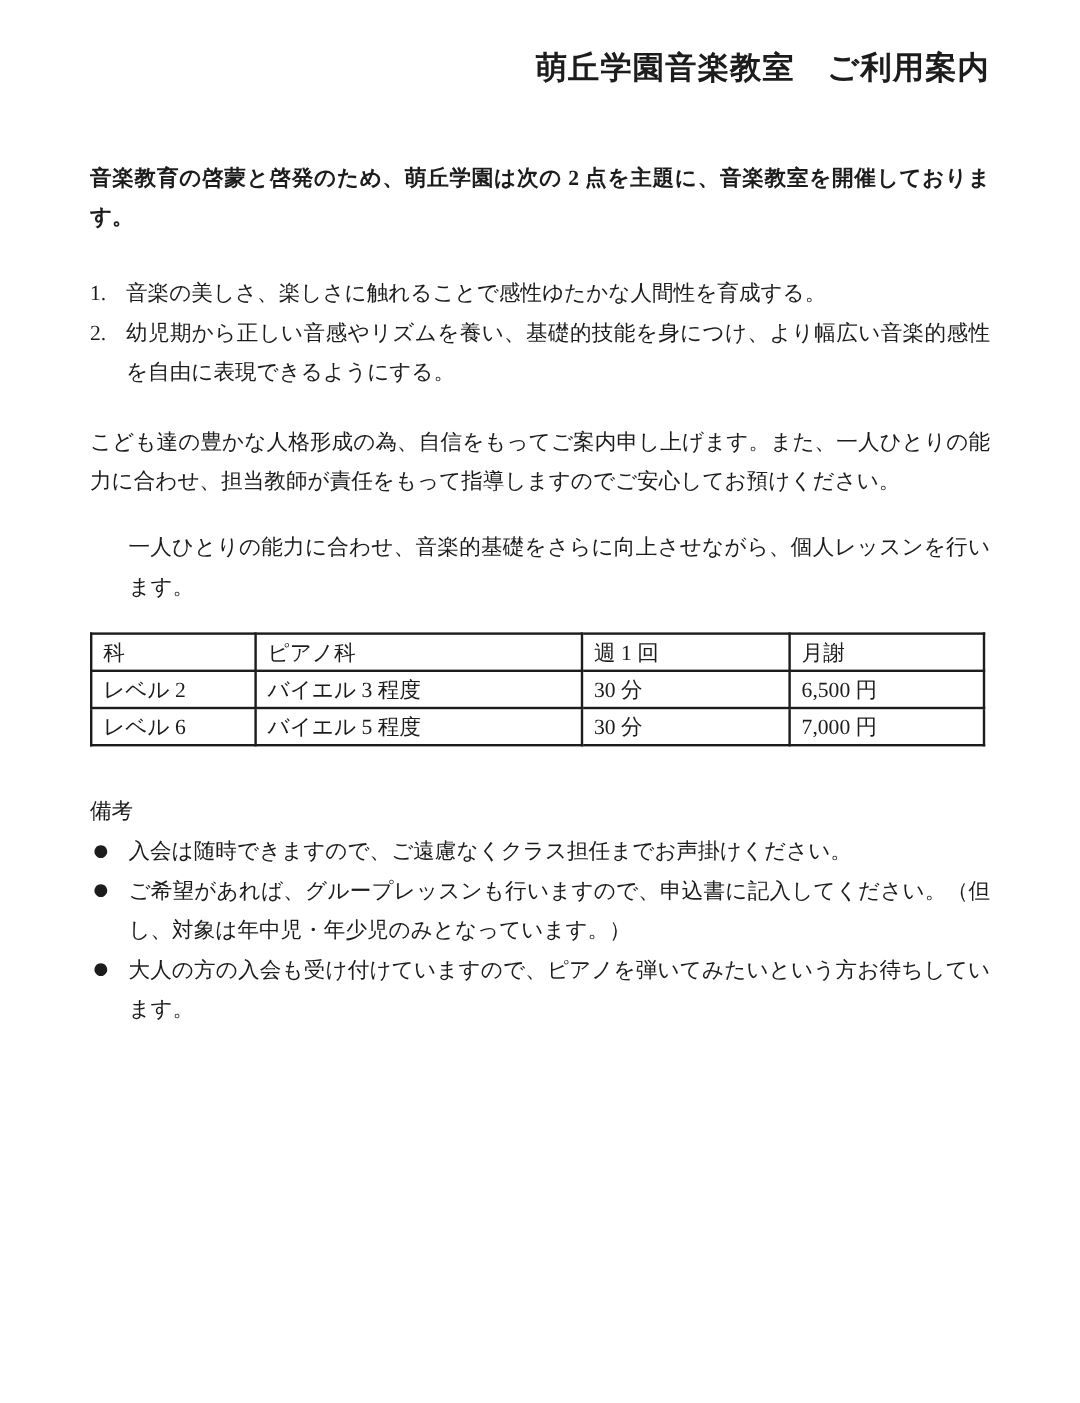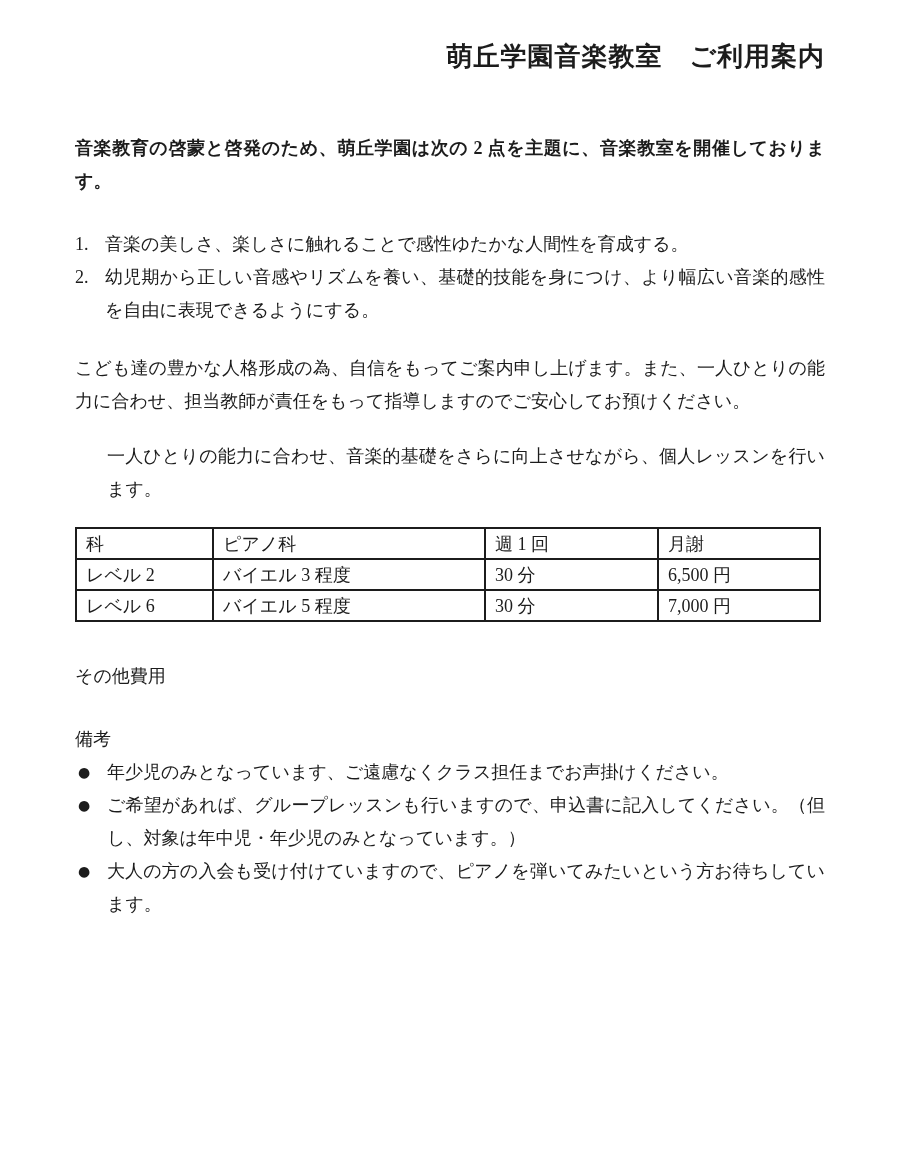--- a/index.html
+++ b/index.html
@@ -143,29 +143,28 @@
       <tr>
         <td>レベル 6</td>
         <td>バイエル 5 程度</td>
         <td>30 分</td>
         <td>7,000 円</td>
       </tr>
     </tbody>
   </table>
 
   <div class="other-fees">
-    <div class="section-heading">その他費用</div>
   </div>
 
   <div class="notes">
     <div class="section-heading">備考</div>
     <ul class="notes-list">
       <li class="note-item">
         <span class="bullet-glyph">●</span>
-        <span>年少児のみとなっています、ご遠慮なくクラス担任までお声掛けください。</span>
+        <span>入会は随時できますので、ご遠慮なくクラス担任までお声掛けください。</span>
       </li>
       <li class="note-item">
         <span class="bullet-glyph">●</span>
         <span>ご希望があれば、グループレッスンも行いますので、申込書に記入してください。（但し、対象は年中児・年少児のみとなっています。）</span>
       </li>
       <li class="note-item">
         <span class="bullet-glyph">●</span>
         <span>大人の方の入会も受け付けていますので、ピアノを弾いてみたいという方お待ちしています。</span>
       </li>
     </ul>

